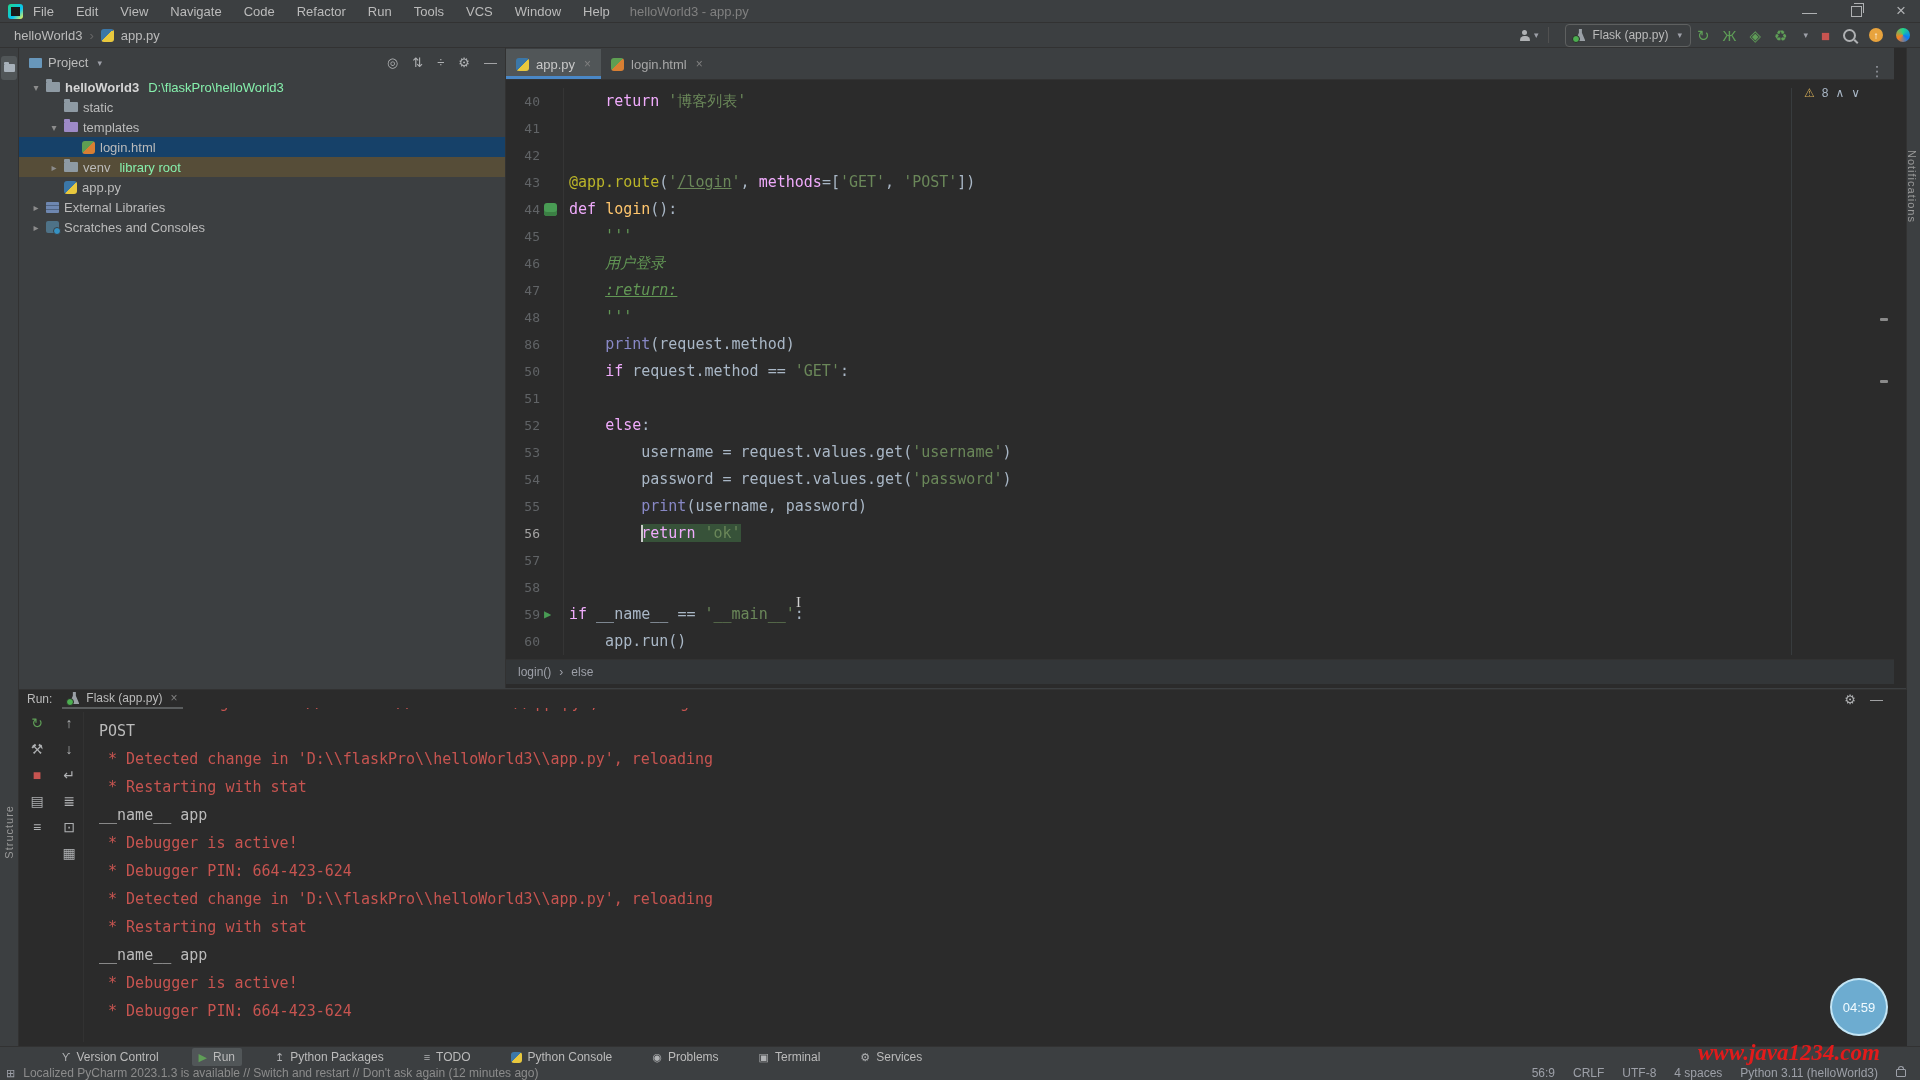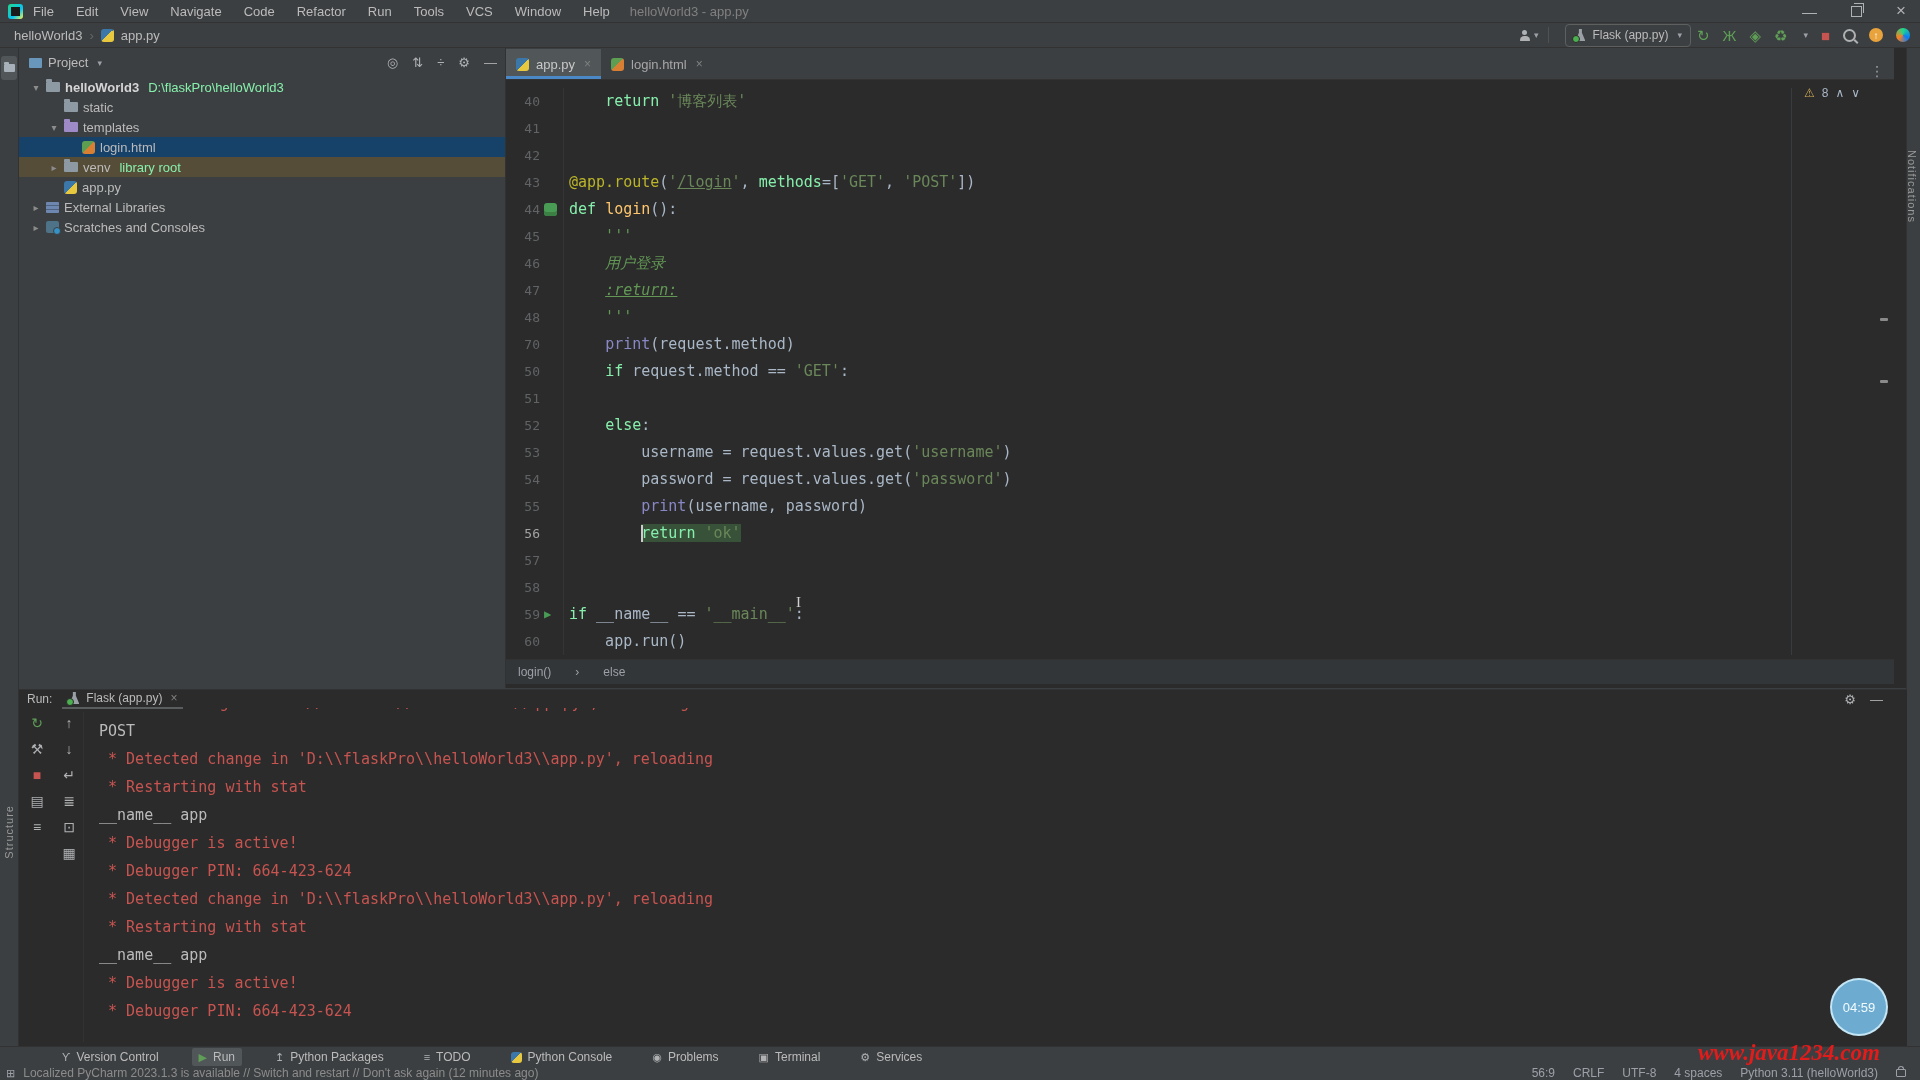--- a/index.html
+++ b/index.html
@@ -99,29 +99,29 @@
   #margin-guide{position:absolute;left:1285px;top:0;height:567px;width:1px;background:#383C3E;}
   .code-line{position:relative;height:27px;line-height:27px;white-space:pre;font-size:15px;}
   .lnum{position:absolute;left:0;width:34px;text-align:right;color:#606366;font-size:13px;}
   .code-line.current .lnum{color:#A4A3A3;}
   .g-flask{position:absolute;left:38px;top:7px;width:13px;height:13px;border-radius:3px;background:#499C54;
            box-shadow:inset 0 -4px 0 #3B7F44;}
   .g-run{position:absolute;left:38px;top:0;color:#499C54;font-size:12px;}
   .code-text{position:absolute;left:63px;top:0;}
   .hl-seg{background:#375239;}
   .caret{display:inline-block;width:2px;height:17px;background:#CCCCCC;vertical-align:middle;margin-right:-2px;}
-  .tk-txt{color:#A9B7C6;}.tk-kw{color:#86efac;}.tk-str{color:#6A8759;}
+  .tk-txt{color:#A9B7C6;}.tk-kw{color:#f0abfc;}.tk-str{color:#6A8759;}
   .tk-strU{color:#6A8759;text-decoration:underline;}
   .tk-doc{color:#629755;font-style:italic;}
   .tk-docU{color:#629755;text-decoration:underline;font-style:italic;}
   .tk-fn{color:#FFC66D;}.tk-bi{color:#8888C6;}.tk-deco{color:#BBB529;}
   #mouse-cursor{position:absolute;left:290px;top:506px;color:#D0D0D0;font-size:15px;font-family:"Liberation Serif",serif;}
   .sb-mark{position:absolute;width:8px;height:3px;background:#8A8A8A;border-radius:1px;}
   #editor-breadcrumb{position:absolute;left:0;top:611px;width:1388px;height:24px;background:#333638;border-top:1px solid #323232;
-                     display:flex;align-items:center;gap:24px;padding-left:12px;font-size:12px;color:#9DA0A8;}
+                     display:flex;align-items:center;gap:8px;padding-left:12px;font-size:12px;color:#9DA0A8;}
   #editor-scroll{position:absolute;left:1894px;top:48px;width:12px;height:640px;background:#2B2B2B;}
 
   
   #run-panel{position:absolute;left:19px;top:689px;width:1888px;height:357px;background:#2B2B2B;border-top:1px solid #323232;}
   #run-header{height:18px;display:flex;align-items:center;font-size:12px;padding-left:8px;gap:10px;position:relative;}
   #run-tab{display:flex;align-items:center;gap:6px;padding:0 6px;height:18px;border-bottom:2px solid #5A5D5E;}
   #run-header-icons{margin-left:auto;display:flex;gap:14px;padding-right:24px;color:#AFB1B3;font-size:13px;}
   #run-toolbar1{position:absolute;left:4px;top:26px;width:28px;display:flex;flex-direction:column;gap:12px;align-items:center;}
   #run-toolbar2{position:absolute;left:36px;top:26px;width:28px;display:flex;flex-direction:column;gap:12px;align-items:center;}
   .rp-icon{font-size:14px;line-height:1;color:#AFB1B3;}
@@ -311,21 +311,21 @@
       <span id="mouse-cursor">I</span>
     <div class="code-line"><span class="lnum">40</span><span class="code-text"><span class="tk-txt">    </span><span class="tk-kw">return</span><span class="tk-txt"> </span><span class="tk-str">'博客列表'</span></span></div>
         <div class="code-line"><span class="lnum">41</span><span class="code-text"></span></div>
         <div class="code-line"><span class="lnum">42</span><span class="code-text"></span></div>
         <div class="code-line"><span class="lnum">43</span><span class="code-text"><span class="tk-deco">@app.route</span><span class="tk-txt">(</span><span class="tk-str">'</span><span class="tk-strU">/login</span><span class="tk-str">'</span><span class="tk-txt">, </span><span class="tk-kw">methods</span><span class="tk-txt">=[</span><span class="tk-str">'GET'</span><span class="tk-txt">, </span><span class="tk-str">'POST'</span><span class="tk-txt">])</span></span></div>
         <div class="code-line"><span class="lnum">44</span><span class="g-flask"></span><span class="code-text"><span class="tk-kw">def</span><span class="tk-txt"> </span><span class="tk-fn">login</span><span class="tk-txt">():</span></span></div>
         <div class="code-line"><span class="lnum">45</span><span class="code-text"><span class="tk-doc">    '''</span></span></div>
         <div class="code-line"><span class="lnum">46</span><span class="code-text"><span class="tk-doc">    用户登录</span></span></div>
         <div class="code-line"><span class="lnum">47</span><span class="code-text"><span class="tk-doc">    </span><span class="tk-docU">:return:</span></span></div>
         <div class="code-line"><span class="lnum">48</span><span class="code-text"><span class="tk-doc">    '''</span></span></div>
-        <div class="code-line"><span class="lnum">70</span><span class="code-text"><span class="tk-txt">    </span><span class="tk-bi">print</span><span class="tk-txt">(request.method)</span></span></div>
+        <div class="code-line"><span class="lnum">86</span><span class="code-text"><span class="tk-txt">    </span><span class="tk-bi">print</span><span class="tk-txt">(request.method)</span></span></div>
         <div class="code-line"><span class="lnum">50</span><span class="code-text"><span class="tk-txt">    </span><span class="tk-kw">if</span><span class="tk-txt"> request.method </span><span class="tk-txt">== </span><span class="tk-str">'GET'</span><span class="tk-txt">:</span></span></div>
         <div class="code-line"><span class="lnum">51</span></div>
         <div class="code-line"><span class="lnum">52</span><span class="code-text"><span class="tk-txt">    </span><span class="tk-kw">else</span><span class="tk-txt">:</span></span></div>
         <div class="code-line"><span class="lnum">53</span><span class="code-text"><span class="tk-txt">        username </span><span class="tk-txt">= request.values.get(</span><span class="tk-str">'username'</span><span class="tk-txt">)</span></span></div>
         <div class="code-line"><span class="lnum">54</span><span class="code-text"><span class="tk-txt">        password </span><span class="tk-txt">= request.values.get(</span><span class="tk-str">'password'</span><span class="tk-txt">)</span></span></div>
         <div class="code-line"><span class="lnum">55</span><span class="code-text"><span class="tk-txt">        </span><span class="tk-bi">print</span><span class="tk-txt">(username, password)</span></span></div>
         <div class="code-line current"><span class="lnum">56</span><span class="code-text"><span class="tk-txt">        </span><span class="hl-seg"><span class="caret"></span><span class="tk-kw">return</span><span class="tk-txt"> </span><span class="tk-str">'ok'</span></span></span></div>
         <div class="code-line"><span class="lnum">57</span><span class="code-text"></span></div>
         <div class="code-line"><span class="lnum">58</span><span class="code-text"></span></div>
         <div class="code-line"><span class="lnum">59</span><span class="g-run">▶</span><span class="code-text"><span class="tk-kw">if</span><span class="tk-txt"> __name__ </span><span class="tk-txt">== </span><span class="tk-str">'__main__'</span><span class="tk-txt">:</span></span></div>

